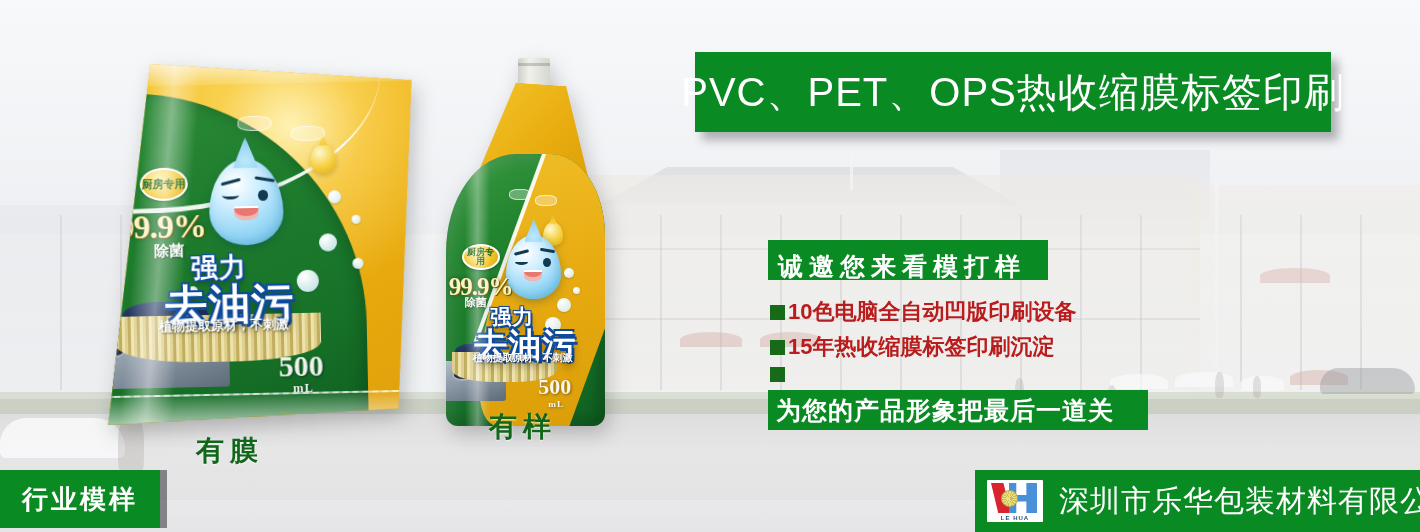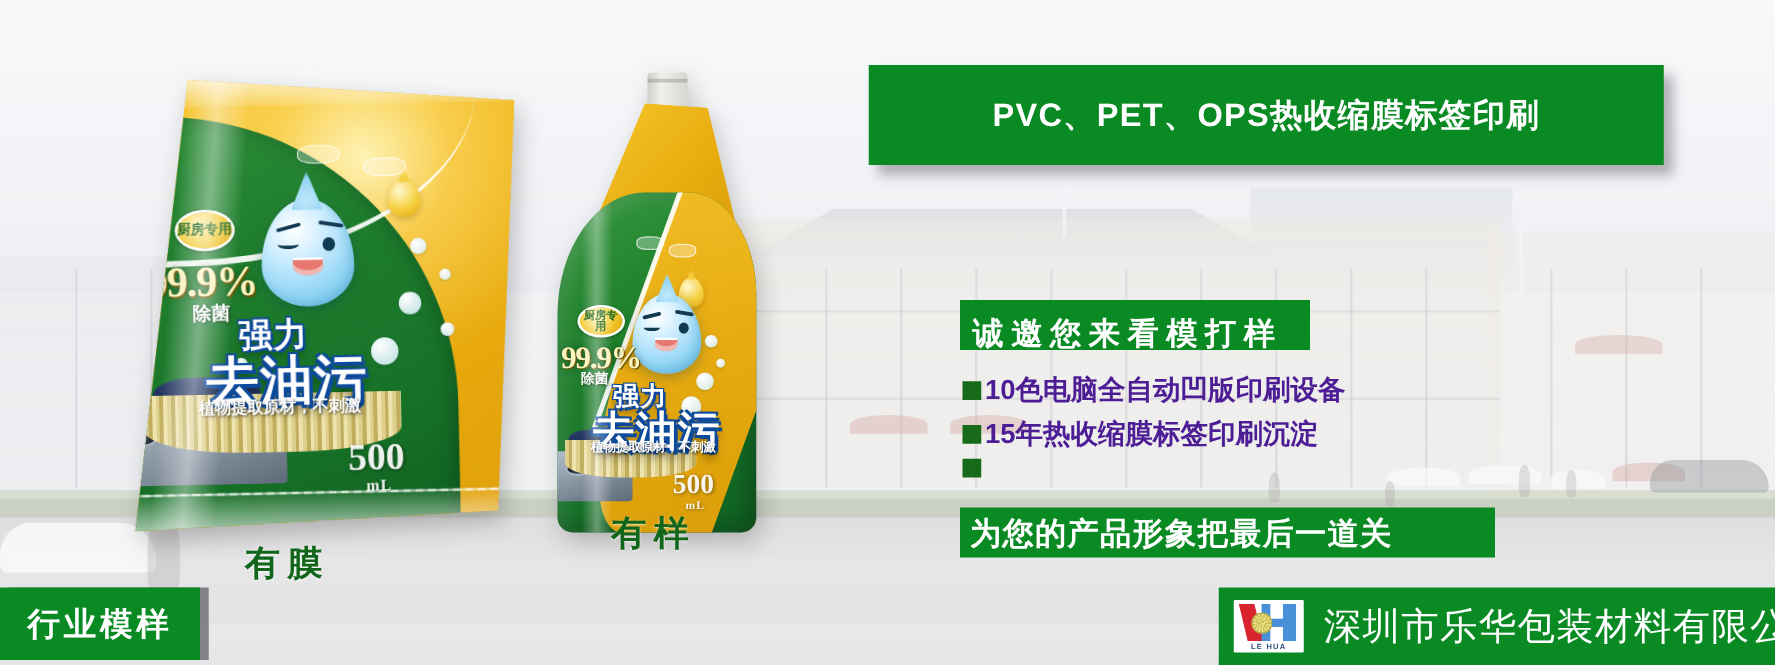--- a/index.html
+++ b/index.html
@@ -293,43 +293,43 @@
   
   .green-box {
     position:absolute; background:#0a8a23; color:#fff;
     display:flex; align-items:center; justify-content:center;
   }
   #title-box {
     left:695px; top:52px; width:636px; height:80px;
     box-shadow:7px 8px 9px rgba(90,92,96,.45);
   }
   #title-text {
-    font-size:26px; font-weight:bold; letter-spacing:1px; white-space:nowrap;
+    font-size:40px; font-weight:normal; letter-spacing:1px; white-space:nowrap;
   }
   #subtitle {
     position:absolute; left:695px; top:158px; width:636px;
     text-align:center; color:#262626;
     font-size:40px; font-weight:bold; letter-spacing:2px; white-space:nowrap;
   }
   #invite-box {
     left:768px; top:240px; width:280px; height:40px; justify-content:flex-start;
   }
   #invite-text { font-size:25px; font-weight:bold; letter-spacing:6px; padding-left:10px;margin-top:12px; }
 
   #bullets { position:absolute; left:770px; top:297px; }
   .bullet { display:flex; align-items:center; margin-bottom:5px; }
   .bullet-mark {
     width:15px; height:15px; background:#176b18; flex:none; margin-right:3px;
   }
   .bullet-text {
-    font-size:22px; color:#4c1d95; font-weight:bold; white-space:nowrap;
+    font-size:22px; color:#b91c1c; font-weight:bold; white-space:nowrap;
     letter-spacing:0px;
   }
   #closing-box {
-    left:768px; top:406px; width:428px; height:40px; justify-content:flex-start;
+    left:768px; top:390px; width:380px; height:40px; justify-content:flex-start;
   }
   #closing-text { font-size:25px; font-weight:bold; letter-spacing:1px; padding-left:8px; }
 
   
   #factory-tag {
     position:absolute; left:0; top:470px; width:160px; height:58px;
     background:#0a8a23; color:#fff;
     display:flex; align-items:center; justify-content:center;
     font-size:26px; font-weight:bold; letter-spacing:3px;
     box-shadow:7px 0 0 rgba(48,50,54,.55);

